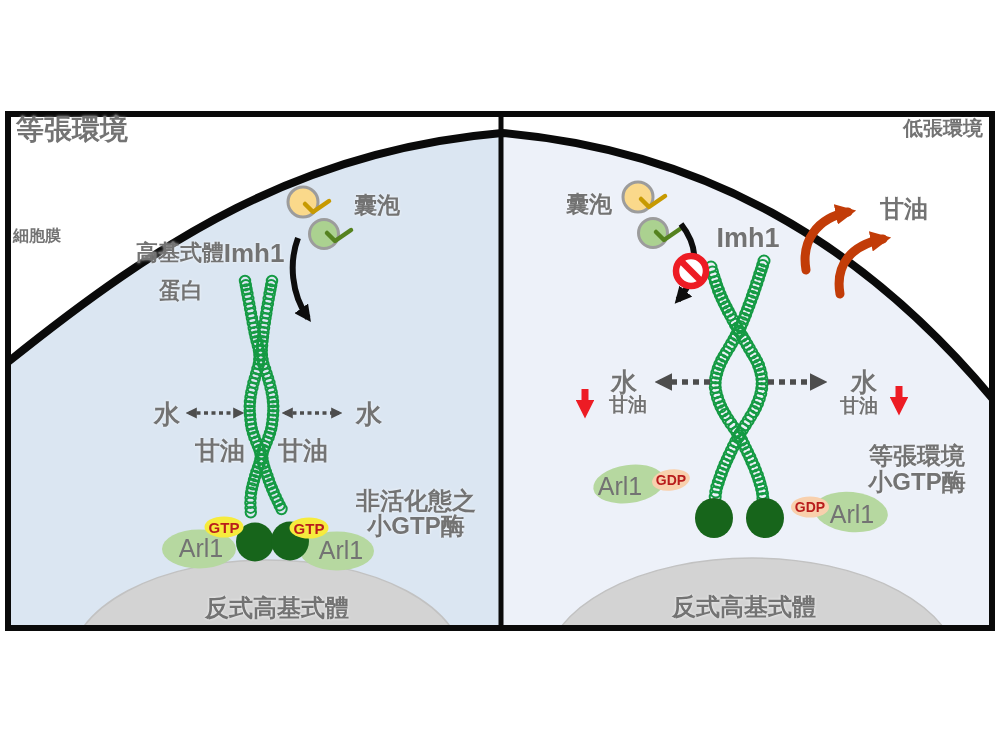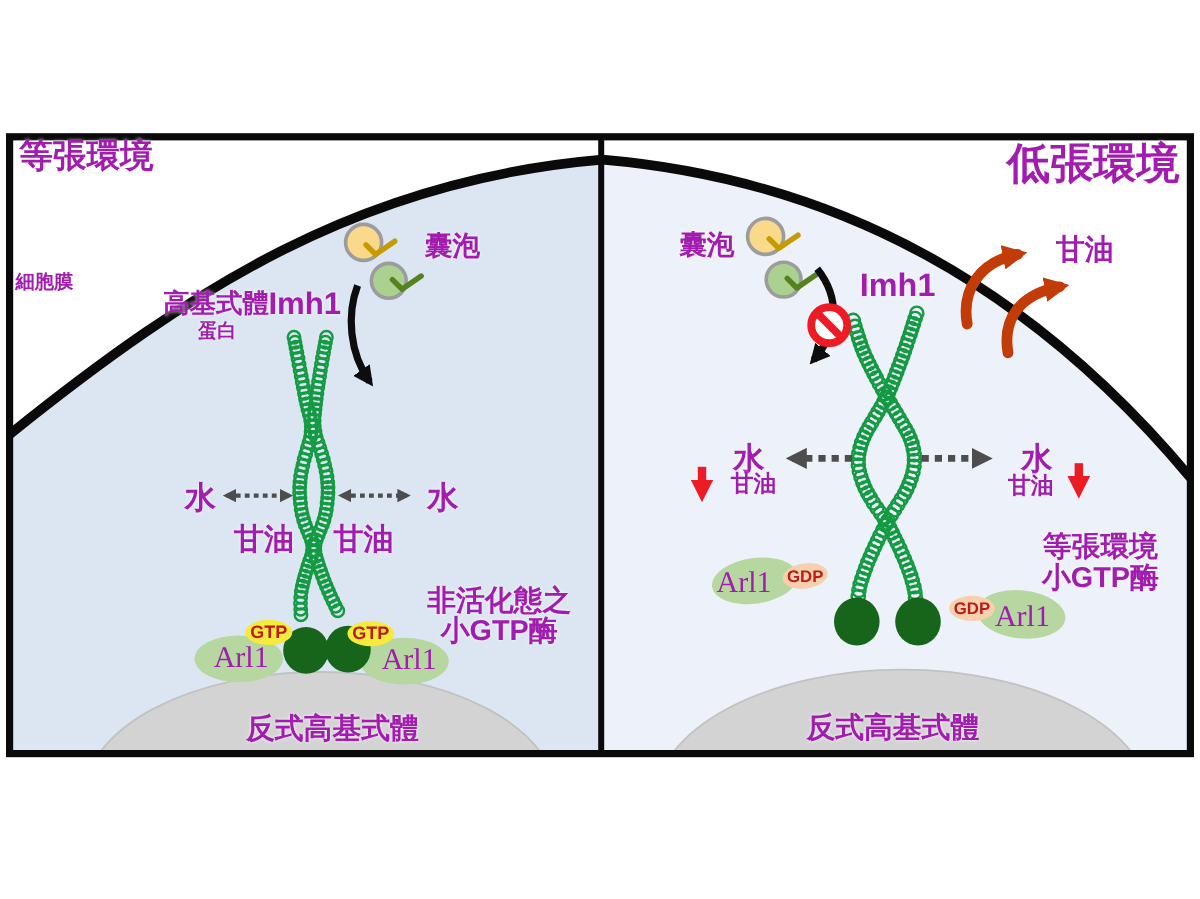--- a/index.html
+++ b/index.html
@@ -1,22 +1,22 @@
 <!DOCTYPE html>
 <html><head>
 <meta charset="utf-8">
 <style>
   html,body{margin:0;padding:0;background:#fff;}
   .stage{position:relative;width:1000px;height:749px;background:#fff;overflow:hidden;
          font-family:"Liberation Sans",sans-serif;color:#0d0d0d;}
   .stage svg{position:absolute;left:0;top:0;}
   .lbl{position:absolute;transform:translate(-50%,-50%);white-space:nowrap;line-height:1;
-       font-weight:bold;color:#a21caf;text-shadow:0 0 3px rgba(255,255,255,.85);}
+       font-weight:bold;color:#737373;text-shadow:0 0 3px rgba(255,255,255,.85);}
   .lbl.plain{transform:none;}
-  .lbl.normal{font-weight:normal;text-shadow:none;font-family:Liberation Serif, serif;}
+  .lbl.normal{font-weight:normal;text-shadow:none;}
   .gdp-txt{color:#b91c1c;}
   .gtp-txt{color:#b91c1c;}
 </style>
 </head>
 <body>
 
 <div class="stage">
 
 <svg viewBox="0 0 1000 749" width="1000" height="749">
   <defs>
@@ -324,36 +324,36 @@
     <line x1="768" y1="382" x2="822" y2="382" marker-end="url(#mGray)"></line>
   </g>
 
   <line x1="501" y1="114" x2="501" y2="628" stroke="#0a0a0a" stroke-width="5"></line>
   <rect x="8" y="114" width="984" height="514" fill="none" stroke="#0a0a0a" stroke-width="6"></rect>
 </svg>
 
 <div class="lbl plain" style="left:16px;top:116px;font-size:28px;">等張環境</div>
 <div class="lbl plain" style="left:13px;top:228px;font-size:16px;">細胞膜</div>
 <div class="lbl" style="left:180px;top:253px;font-size:22px;">高基式體</div>
-<div class="lbl" style="left:181px;top:277px;font-size:16px;">蛋白</div>
+<div class="lbl" style="left:181px;top:291px;font-size:22px;">蛋白</div>
 <div class="lbl" style="left:254px;top:253px;font-size:26px;">Imh1</div>
 <div class="lbl" style="left:377px;top:205px;font-size:23px;">囊泡</div>
 <div class="lbl" style="left:167px;top:414px;font-size:26px;">水</div>
 <div class="lbl" style="left:369px;top:414px;font-size:26px;">水</div>
 <div class="lbl" style="left:220px;top:450px;font-size:25px;">甘油</div>
 <div class="lbl" style="left:303px;top:450px;font-size:25px;">甘油</div>
 <div class="lbl" style="left:416px;top:501px;font-size:24px;">非活化態之</div>
 <div class="lbl" style="left:416px;top:526px;font-size:24px;">小GTP酶</div>
 <div class="lbl normal" style="left:201px;top:548px;font-size:25px;">Arl1</div>
 <div class="lbl normal" style="left:341px;top:550px;font-size:25px;">Arl1</div>
 <div class="lbl gtp-txt" style="left:224px;top:527px;font-size:15px;text-shadow:none;">GTP</div>
 <div class="lbl gtp-txt" style="left:309px;top:528px;font-size:15px;text-shadow:none;">GTP</div>
 <div class="lbl" style="left:277px;top:608px;font-size:24px;">反式高基式體</div>
 
-<div class="lbl plain" style="right:17px;top:118px;font-size:36px;text-align:center;">低張環境</div>
+<div class="lbl plain" style="right:17px;top:118px;font-size:20px;text-align:center;">低張環境</div>
 <div class="lbl" style="left:589px;top:204px;font-size:23px;">囊泡</div>
 <div class="lbl" style="left:748px;top:238px;font-size:27px;">Imh1</div>
 <div class="lbl" style="left:904px;top:209px;font-size:24px;">甘油</div>
 <div class="lbl" style="left:624px;top:382px;font-size:26px;">水</div>
 <div class="lbl" style="left:864px;top:382px;font-size:26px;">水</div>
 <div class="lbl" style="left:628px;top:404px;font-size:19px;">甘油</div>
 <div class="lbl" style="left:859px;top:405px;font-size:19px;">甘油</div>
 <div class="lbl" style="left:917px;top:456px;font-size:24px;">等張環境</div>
 <div class="lbl" style="left:917px;top:482px;font-size:24px;">小GTP酶</div>
 <div class="lbl normal" style="left:620px;top:486px;font-size:25px;">Arl1</div>

